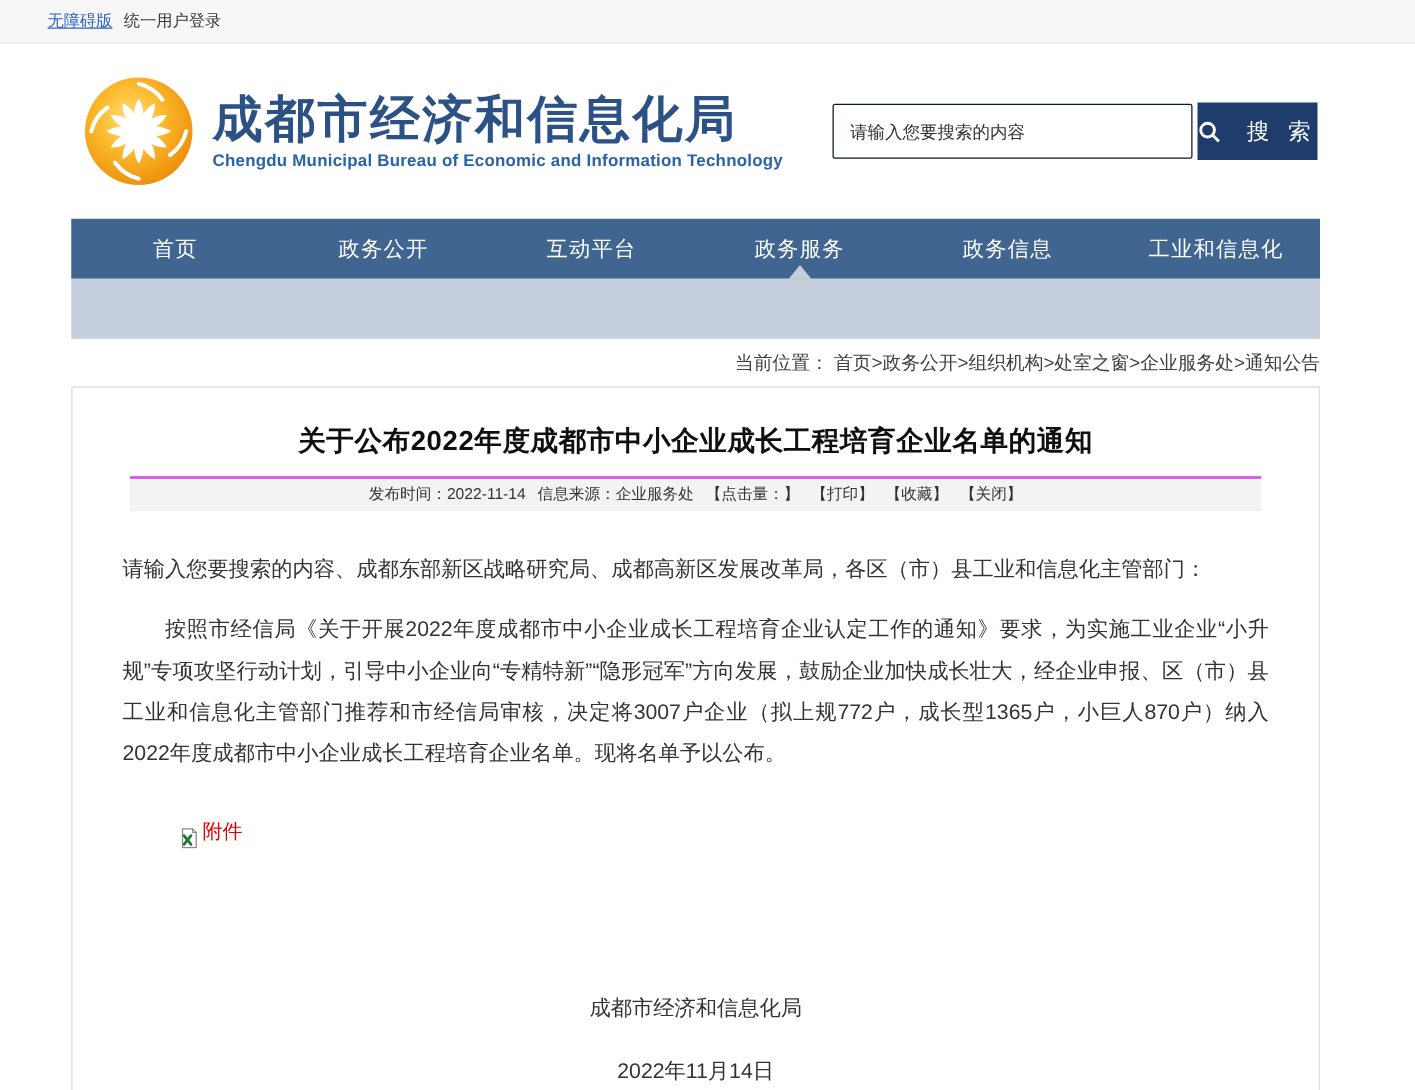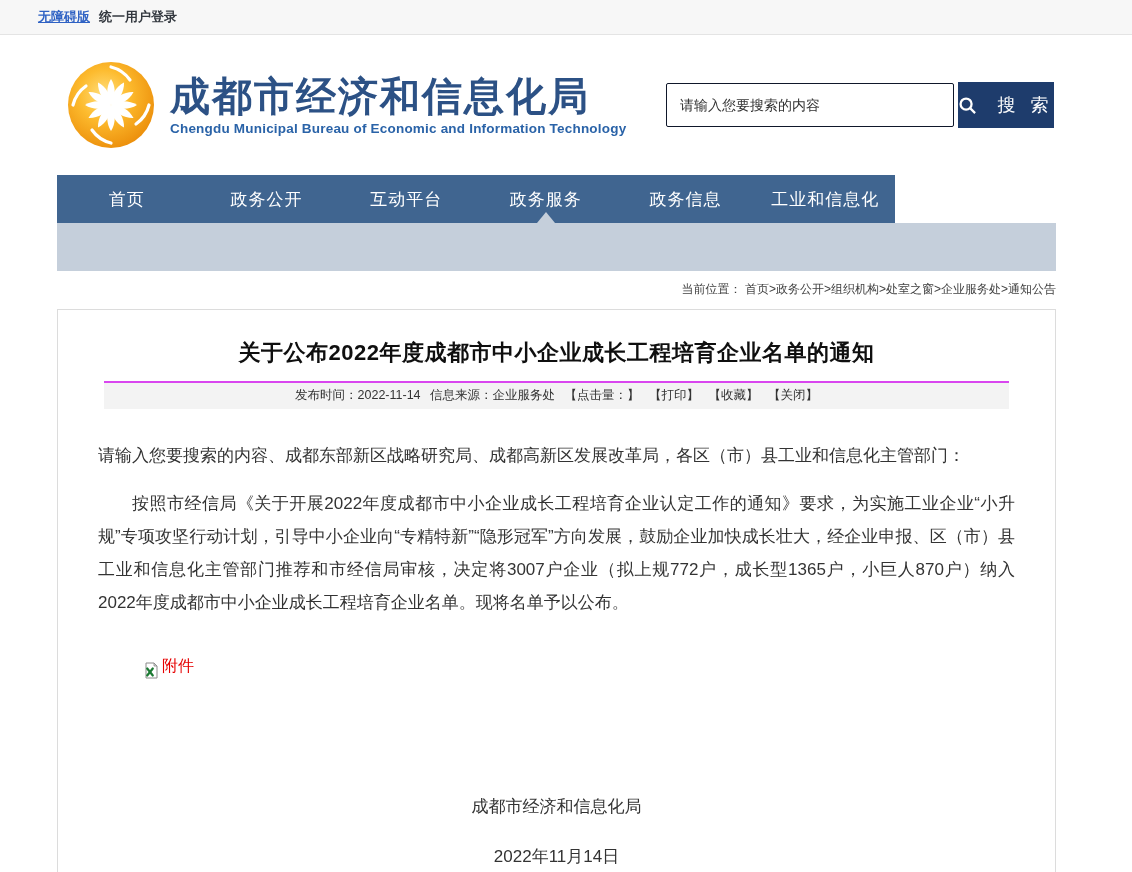--- a/index.html
+++ b/index.html
@@ -3,21 +3,21 @@
 <meta charset="utf-8">
 <style>
   * { margin: 0; padding: 0; box-sizing: border-box; }
   html, body { background: #ffffff; }
   body { font-family: "Liberation Sans", "DejaVu Sans", sans-serif; }
   .page { position: relative; width: 1132px; height: 872px; background: #fff; overflow: hidden; }
 
   
   .topbar { height: 35px; background: #f7f7f7; border-bottom: 1px solid #e4e4e4;
             display: flex; align-items: center; padding-left: 38px; gap: 9px; font-size: 13px; }
-  .topbar a { cursor: pointer; font-weight: bold; }
+  .topbar a { cursor: pointer; }
   .topbar .access { color: #2f62c4; text-decoration: underline; }
   .topbar .login { color: #33383f; text-decoration: none; }
 
   
   .header { height: 140px; display: flex; align-items: center; padding-left: 66px; background: #fff; }
   .logo { width: 90px; height: 90px; flex: 0 0 auto; margin-right: 14px; }
   .titles { display: flex; flex-direction: column; }
   .site-name { font-size: 40px; font-weight: bold; color: #2c5185; letter-spacing: 2px; line-height: 44px; }
   .site-name-en { font-size: 13.5px; font-weight: bold; color: #2a63a8; margin-top: 3px; letter-spacing: 0.2px; }
 
@@ -25,30 +25,30 @@
   .search input { width: 288px; height: 44px; border: 1px solid #0f172a; border-radius: 2px;
                   padding: 0 13px; font-size: 14px; color: #333; outline: none;
                   font-family: "Liberation Sans", sans-serif; }
   .search input::placeholder { color: #333; opacity: 1; }
   .search button { width: 96px; height: 46px; margin-left: 4px; background: #1e3c6c; border: none;
                    color: #fff; font-size: 18px; display: flex; align-items: center; justify-content: center;
                    gap: 20px; cursor: pointer; letter-spacing: 5px;
                    font-family: "Liberation Sans", sans-serif; }
 
   
-  .nav { width: 838px; margin-left: 57px; height: 48px; background: #406590; display: flex; }
+  .nav { width: 999px; margin-left: 57px; height: 48px; background: #406590; display: flex; }
   .nav-item { flex: 1; position: relative; display: flex; align-items: center; justify-content: center;
               color: #fff; font-size: 17px; letter-spacing: 1px; cursor: pointer; }
   .nav-indicator { position: absolute; bottom: 0; left: 50%; transform: translateX(-50%);
                    width: 0; height: 0; border-left: 9px solid transparent;
                    border-right: 9px solid transparent; border-bottom: 11px solid #c5cfdb; }
   .subnav { width: 999px; margin-left: 57px; height: 48px; background: #c5cfdb; }
 
   
-  .breadcrumb { width: 999px; margin: 10px 0 0 57px; text-align: right; font-size: 12px;
+  .breadcrumb { width: 999px; margin: 10px 0 0 57px; text-align: right; font-size: 15px;
                 color: #3f3f3f; height: 16px; }
   .breadcrumb .path { cursor: pointer; }
 
   
   .card { width: 999px; margin: 12px 0 0 57px; border: 1px solid #dcdcdc; min-height: 575px; background: #fff; }
   .article-title { text-align: center; font-size: 22px; font-weight: bold; color: #0f0f0f;
                    margin-top: 28px; padding: 0 60px; letter-spacing: 0.5px; }
   .meta { width: 905px; margin: 13px auto 0; background: #f3f3f3; border-top: 2px solid #d946ef;
           text-align: center; font-size: 12.5px; color: #333; padding: 4px 0 5px; }
   .meta span, .meta a { margin: 0 3px; color: #333; text-decoration: none; }

